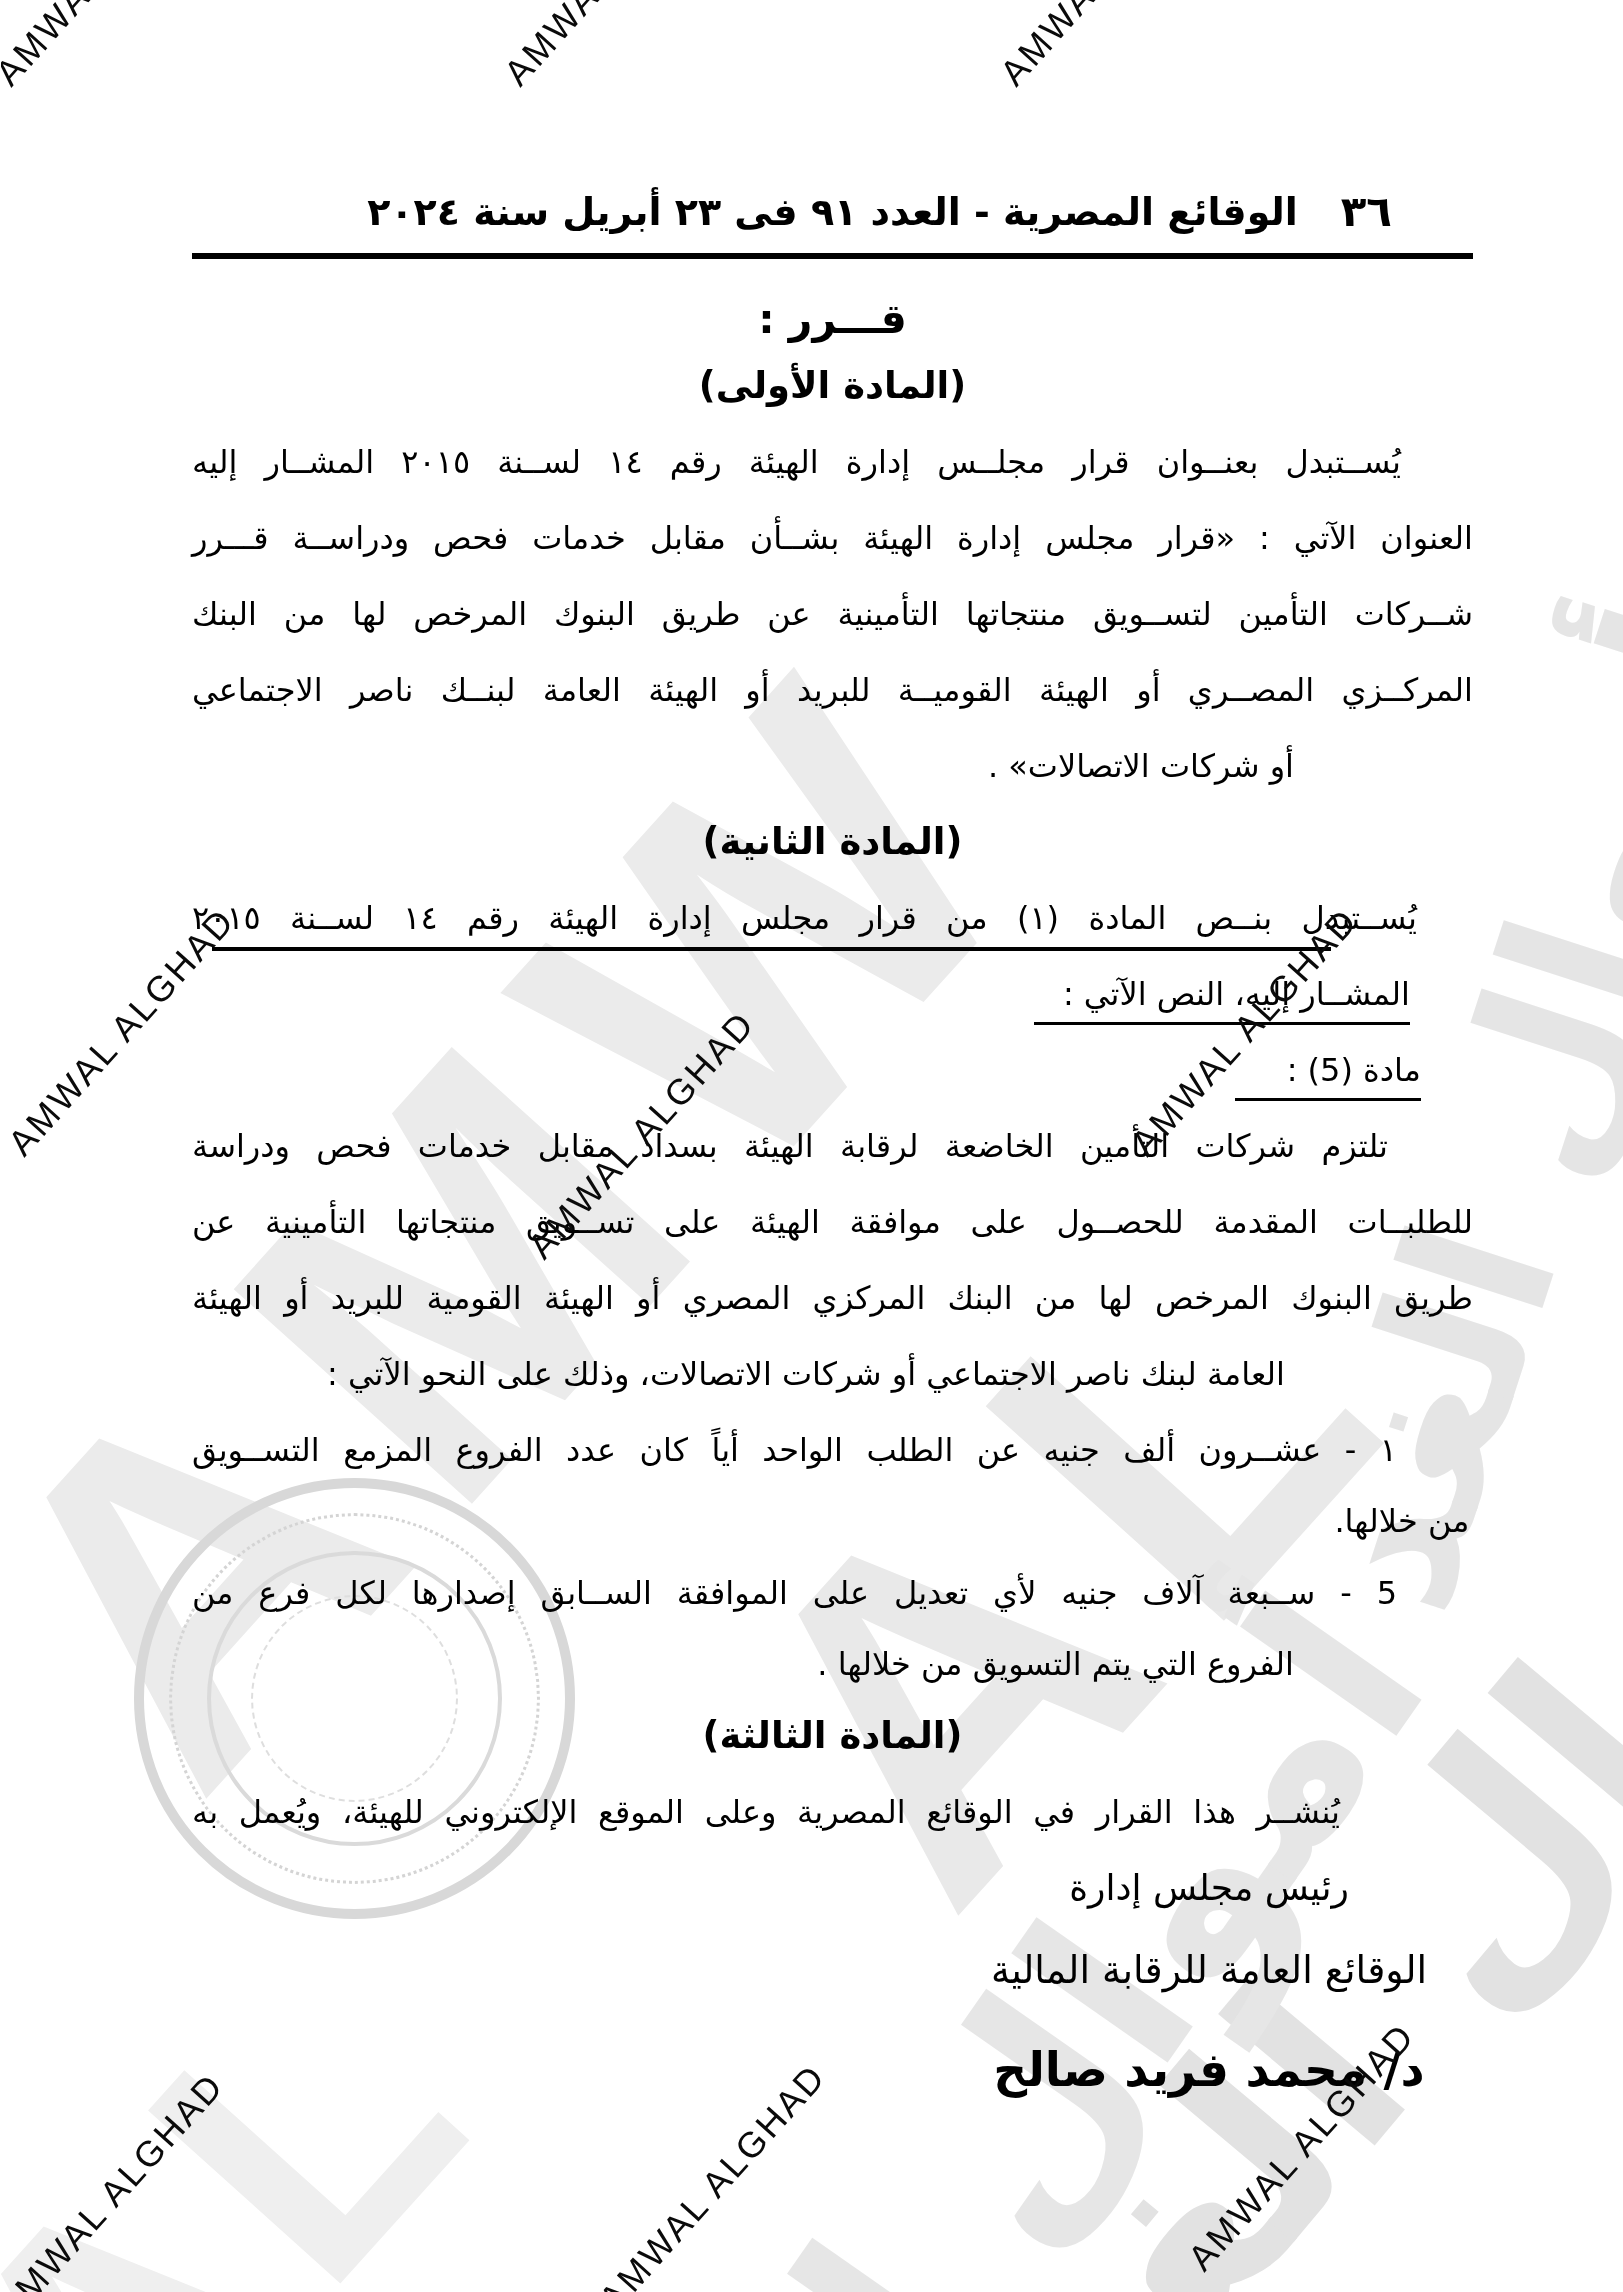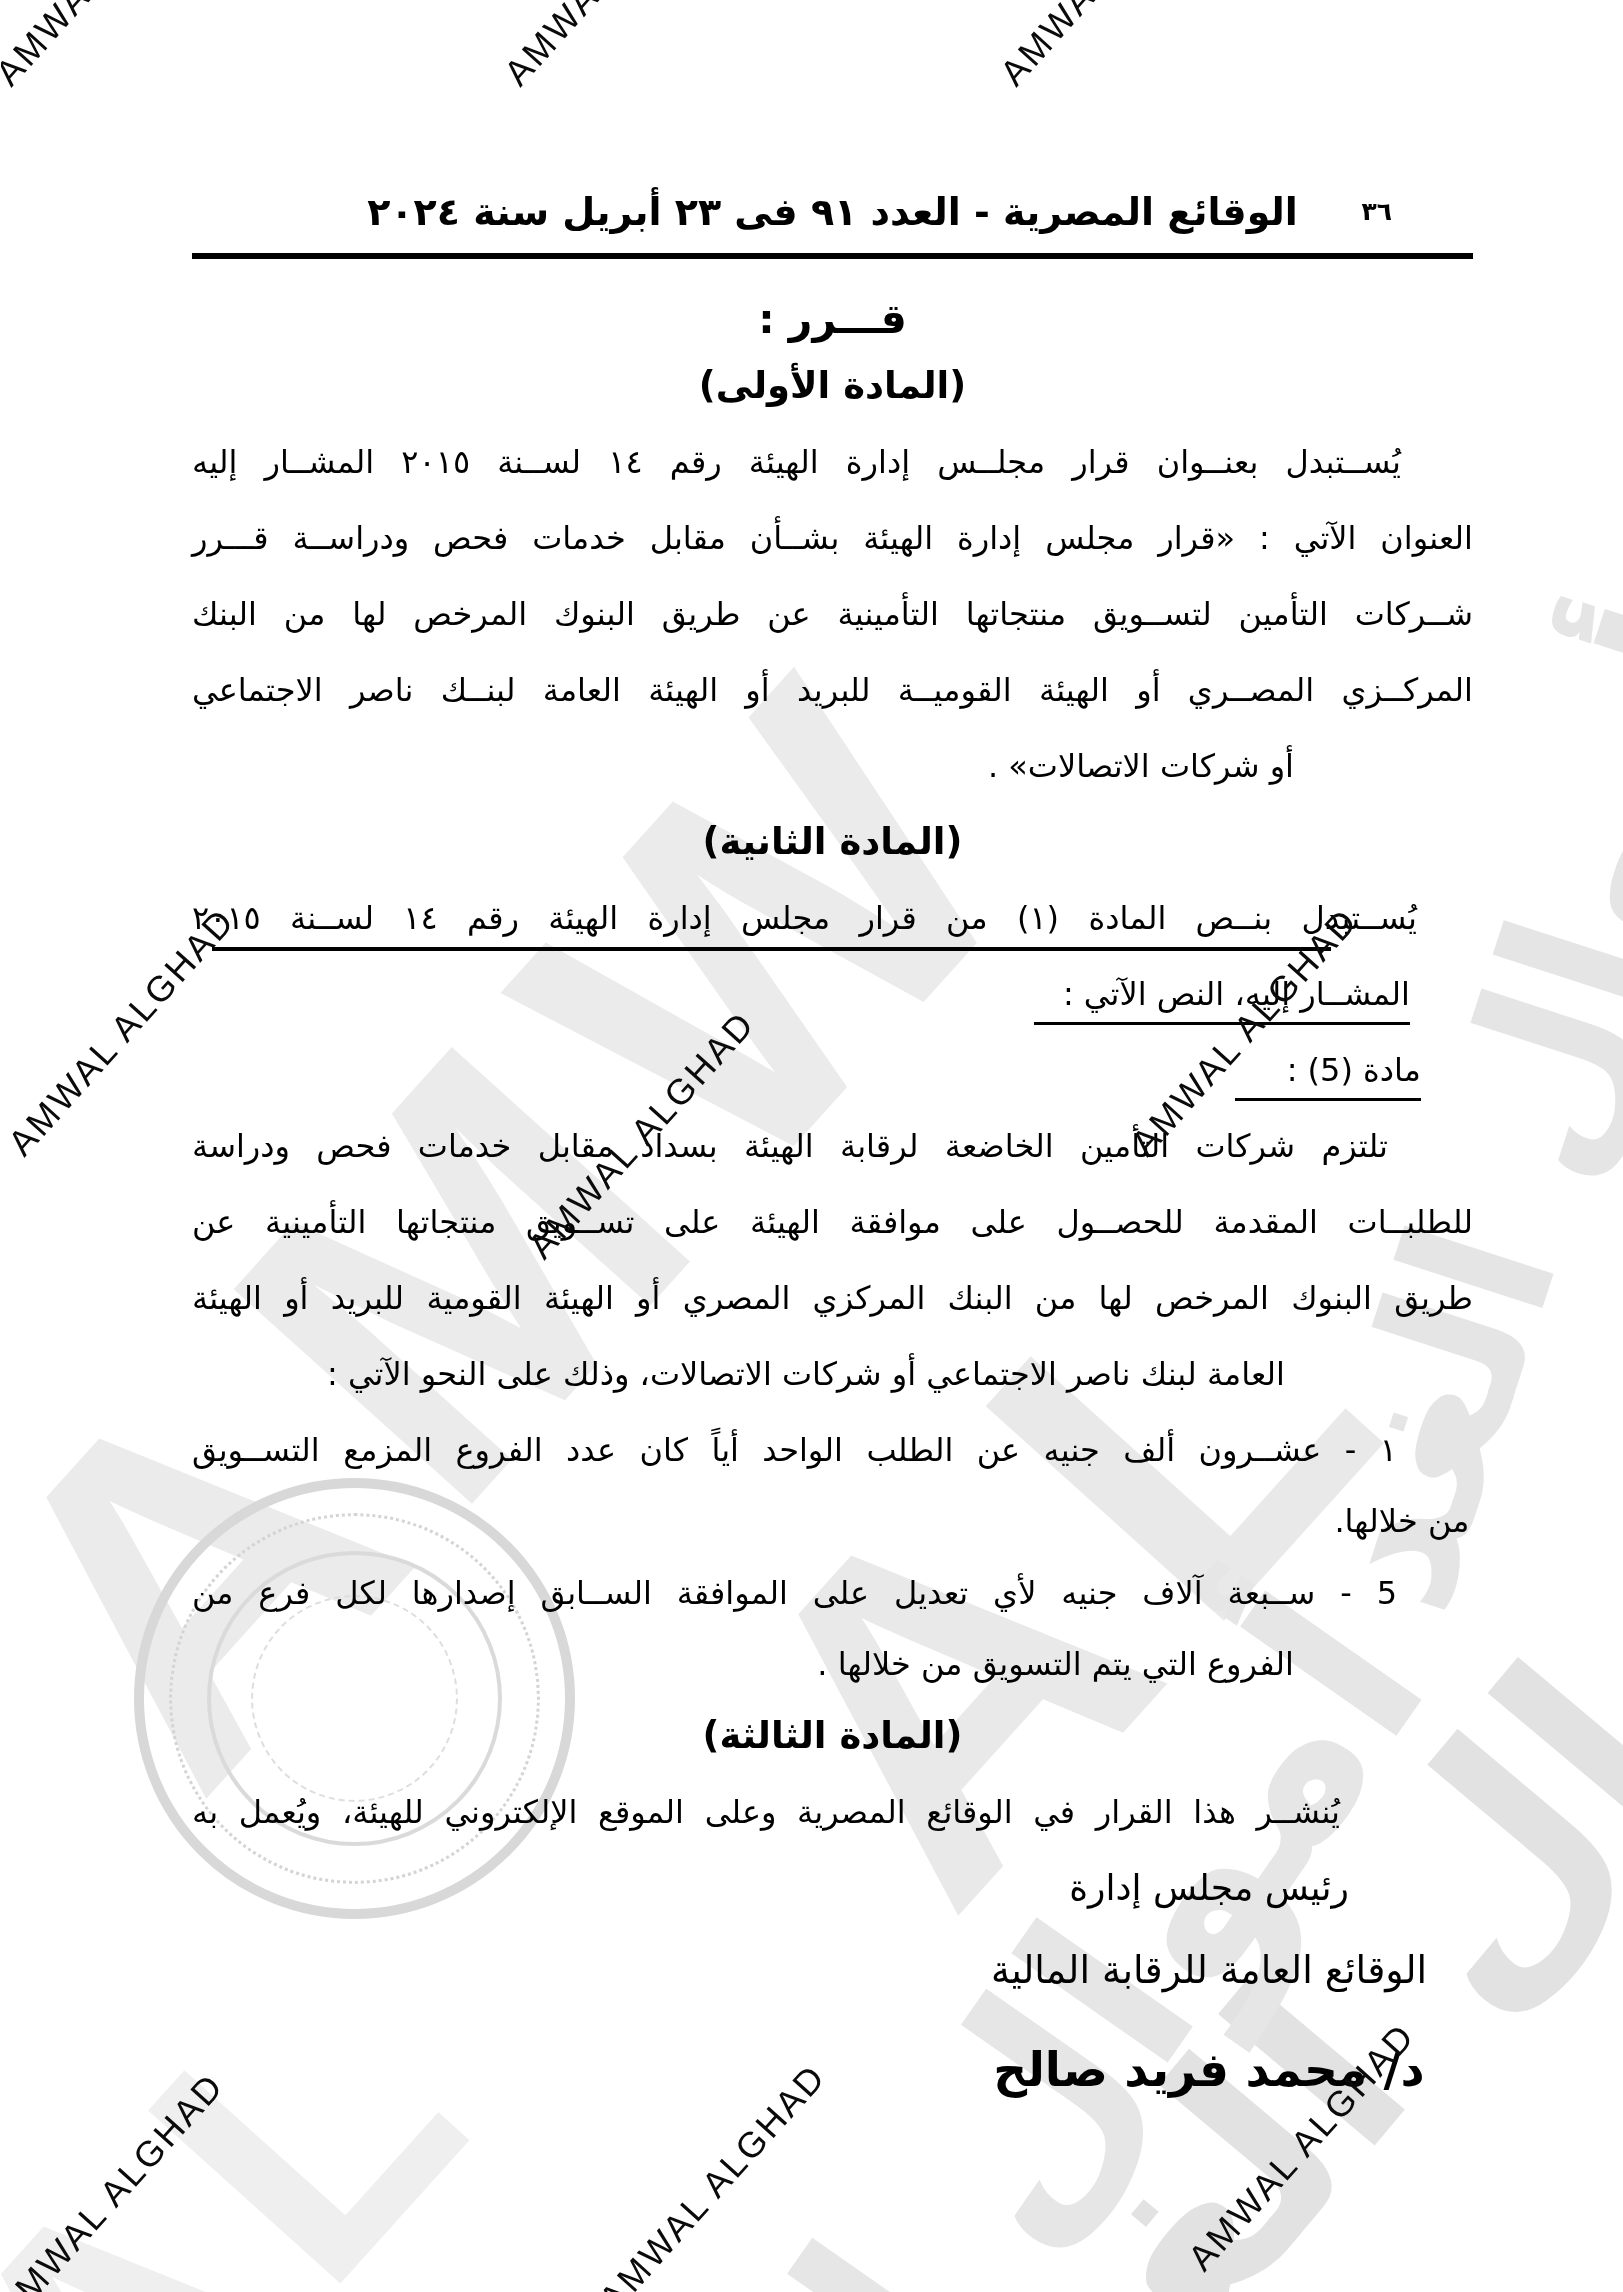--- a/index.html
+++ b/index.html
@@ -45,21 +45,21 @@
 
   
   .content{position:absolute;left:192px;top:176px;width:1281px;z-index:2;}
 
   .hdr{position:relative;height:77px;}
   .hdr-title{
     position:absolute;left:0;right:0;top:0;text-align:center;
     font-size:38px;font-weight:bold;line-height:72px;
   }
   .hdr-page{
-    position:absolute;right:81px;top:0;font-size:25px;font-weight:bold;line-height:72px;
+    position:absolute;right:81px;top:0;font-size:42px;font-weight:bold;line-height:72px;
   }
   .hdr-rule{height:6.3px;background:#000;}
 
   .h-decree{margin-top:32px;height:57px;text-align:center;font-size:41px;font-weight:bold;line-height:57px;}
   .h-art{height:76px;text-align:center;font-size:37px;font-weight:bold;line-height:76px;}
 
   .line{
     position:relative;height:76px;line-height:76px;font-size:32px;
     text-align:justify;text-align-last:justify;
   }

